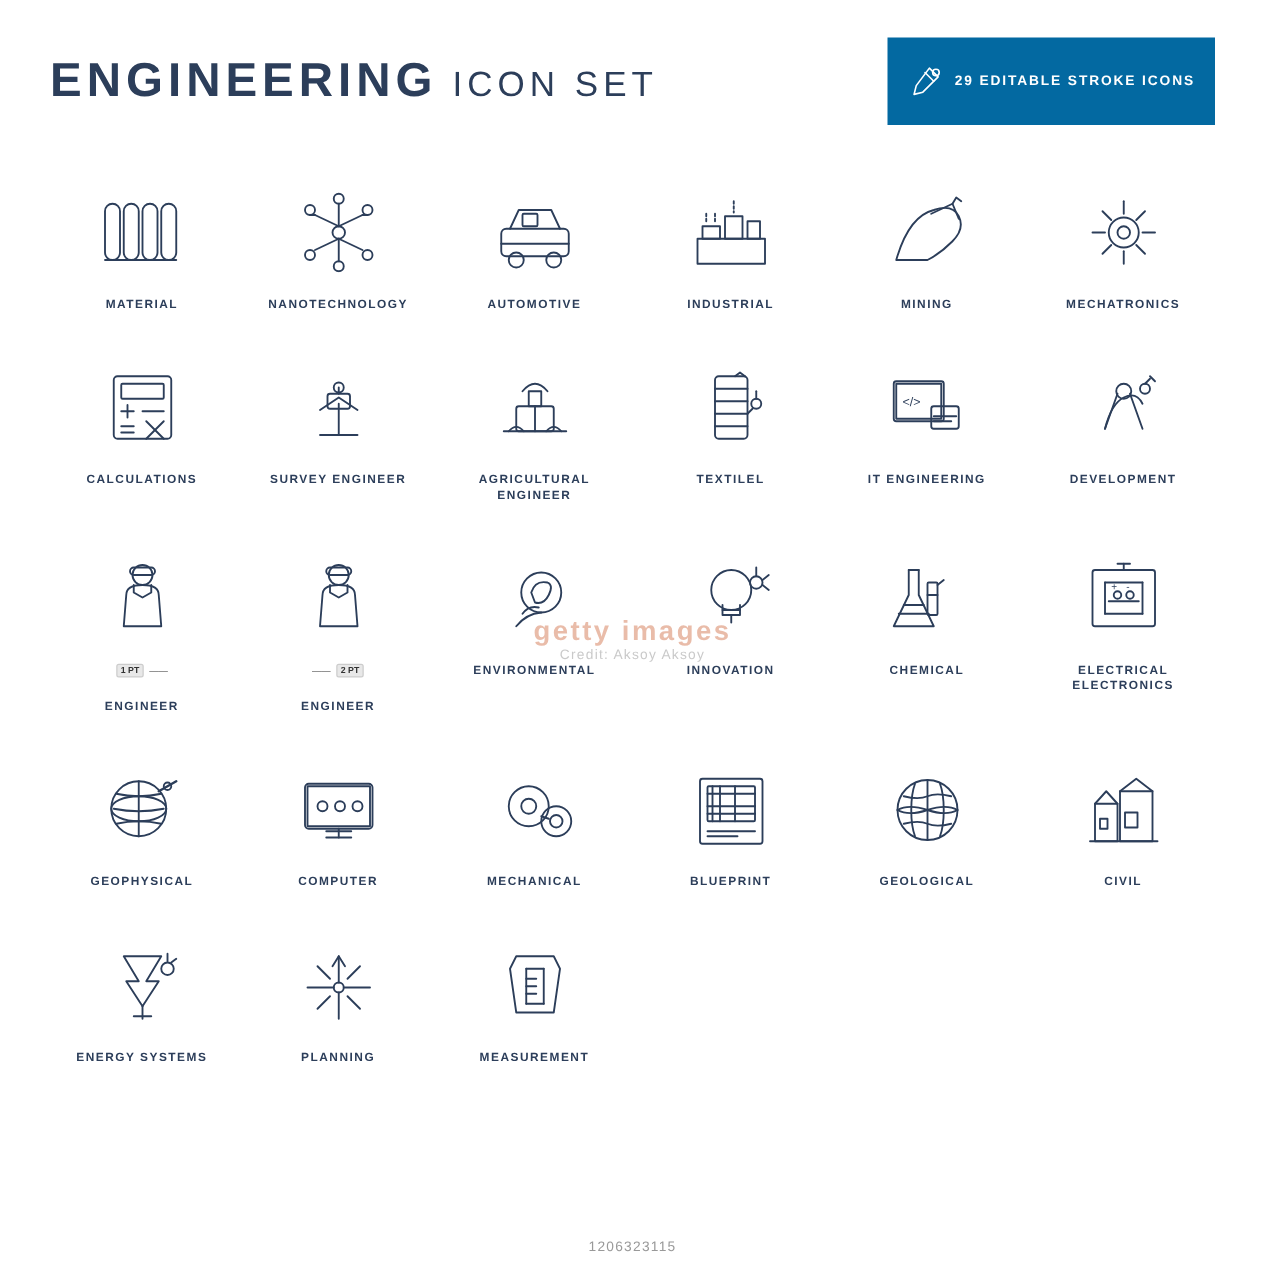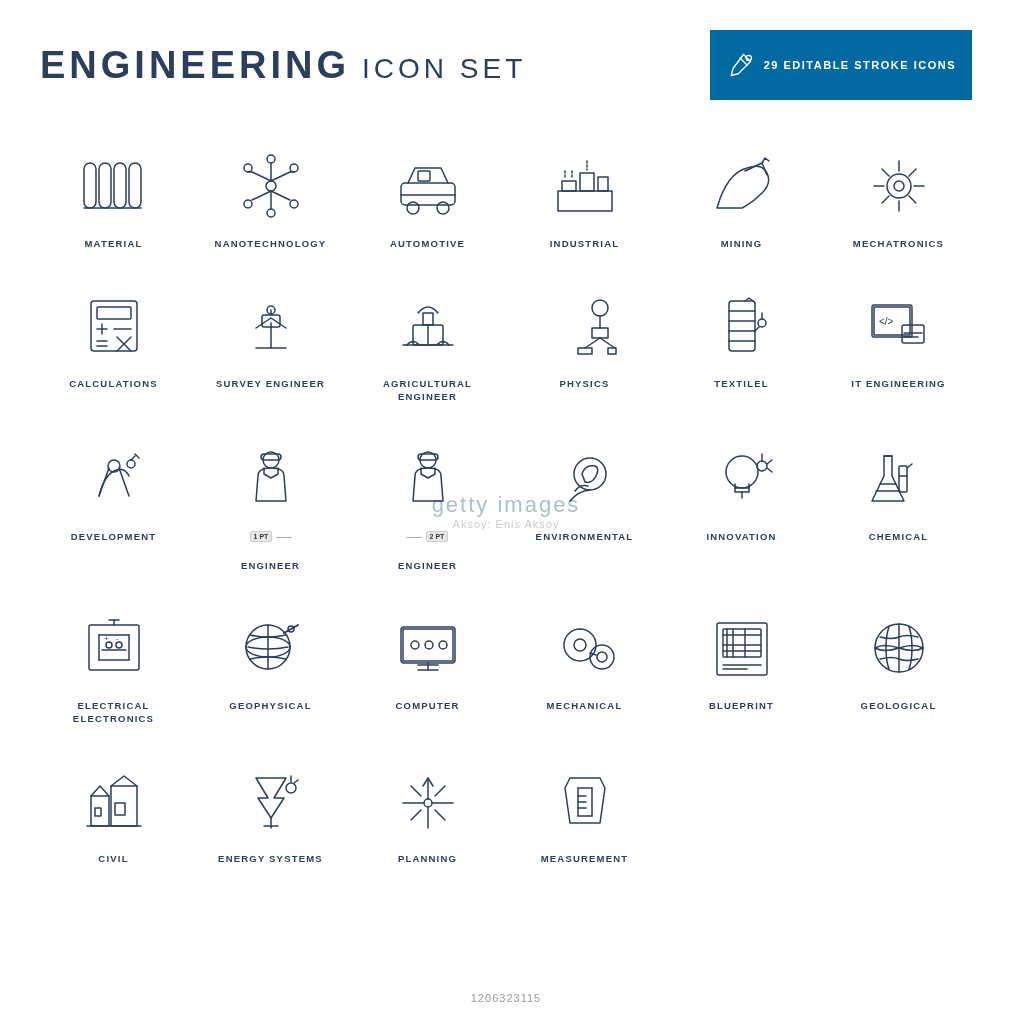--- a/index.html
+++ b/index.html
@@ -105,22 +105,22 @@
       top: 50%;
       left: 50%;
       transform: translate(-50%, -50%);
       opacity: 0.35;
       pointer-events: none;
       z-index: 10;
       text-align: center;
     }
     .watermark-logo {
       font-size: 22px;
-      font-weight: 400;
-      color: #0c4a6e;
+      font-weight: 700;
+      color: #c2410c;
       letter-spacing: 2px;
     }
     .watermark-sub {
       font-size: 11px;
       color: #666;
       letter-spacing: 1px;
     }
     
     .engineer-label-row {
       display: flex;
@@ -304,34 +304,20 @@
             <path d="M25 20 Q35 8 45 20"></path>
             <path d="M14 52 Q20 45 26 52"></path>
             <path d="M44 52 Q50 45 56 52"></path>
             <line x1="10" y1="52" x2="60" y2="52"></line>
             <line x1="35" y1="32" x2="35" y2="52"></line>
           </svg>
       </div>
       <span class="icon-label">AGRICULTURAL ENGINEER</span>
     </div>
 
-    <div class="icon-cell">
-      <div class="icon-svg-wrap">
-        <svg viewBox="0 0 70 65">
-            <circle cx="50" cy="15" r="8"></circle>
-            <line x1="50" y1="23" x2="50" y2="35"></line>
-            <rect x="42" y="35" width="16" height="10"></rect>
-            <line x1="50" y1="45" x2="35" y2="55"></line>
-            <line x1="50" y1="45" x2="65" y2="55"></line>
-            <rect x="28" y="55" width="14" height="6"></rect>
-            <rect x="58" y="55" width="8" height="6"></rect>
-          </svg>
-      </div>
-      <span class="icon-label">PHYSICS</span>
-    </div>
 
     <div class="icon-cell">
       <div class="icon-svg-wrap">
         <svg viewBox="0 0 70 65">
             <rect x="22" y="8" width="26" height="50" rx="3"></rect>
             <path d="M22 18 L48 18"></path>
             <path d="M22 28 L48 28"></path>
             <path d="M22 38 L48 38"></path>
             <path d="M22 48 L48 48"></path>
             <path d="M38 8 L42 5 L46 8"></path>
@@ -607,18 +593,18 @@
             <line x1="28" y1="40" x2="36" y2="40"></line>
           </svg>
       </div>
       <span class="icon-label">MEASUREMENT</span>
     </div>
 
   </div>
 
   <div class="watermark">
     <div class="watermark-logo">getty images</div>
-    <div class="watermark-sub">Aksoy: Enis Aksoy</div>
+    <div class="watermark-sub">Credit: Aksoy Aksoy</div>
   </div>
 
   <div class="stock-number">1206323115</div>
 
 </div>
 
 </body></html>

